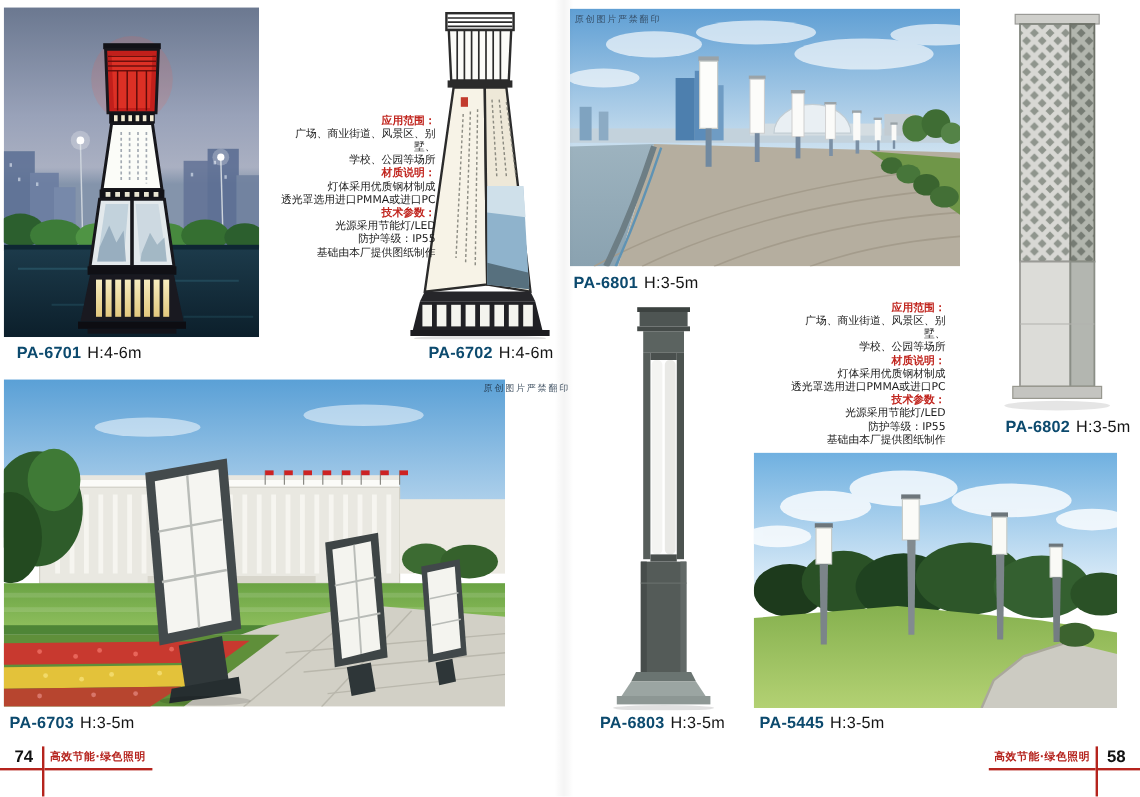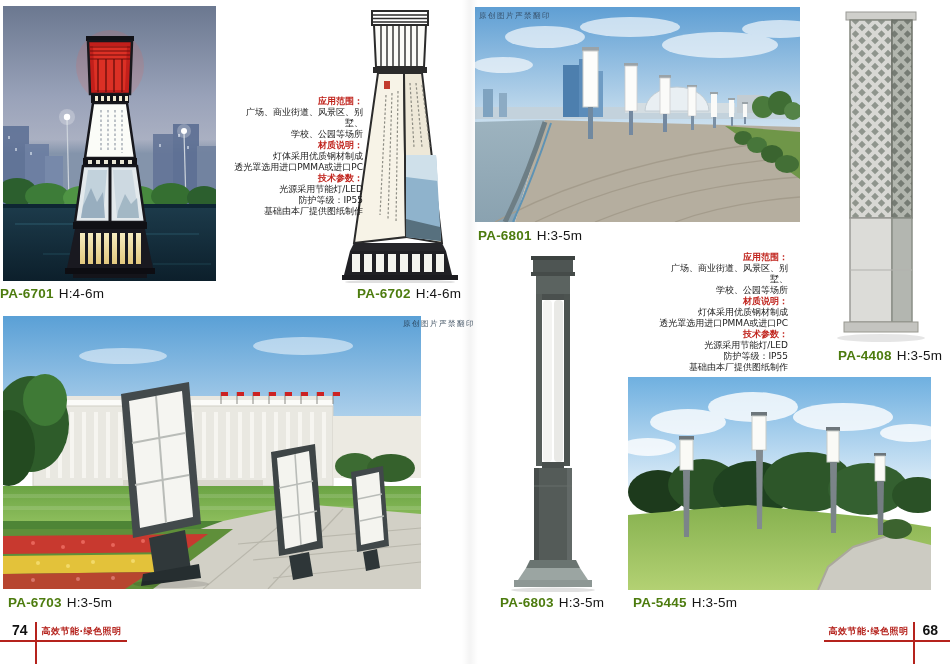--- a/index.html
+++ b/index.html
@@ -4,21 +4,21 @@
 <style>
   :root{ --red:#b5231d; --hred:#c1261f; }
   html,body{margin:0;padding:0;background:#fff;}
   #sheet{position:relative;width:950px;height:664px;background:#fff;overflow:hidden;
          font-family:"Liberation Sans","DejaVu Sans",sans-serif;}
   .gutter{position:absolute;left:462px;top:0;width:16px;height:664px;
           background:linear-gradient(90deg,rgba(0,0,0,0) 0%,rgba(0,0,0,0.045) 50%,rgba(0,0,0,0) 100%);}
   .photo{position:absolute;overflow:hidden;}
   .photo svg{display:block;}
   .plabel{position:absolute;white-space:nowrap;font-size:13.5px;font-weight:bold;letter-spacing:0.2px;}
-  .plabel .code{color:#4d7c0f;}
+  .plabel .code{color:#0c4a6e;}
   .plabel .hh{color:#151515;font-weight:normal;margin-left:5px;}
   .infoblock{position:absolute;width:132px;font-size:9px;line-height:11px;color:#1a1a1a;
              font-family:"DejaVu Sans",sans-serif;text-align:right;}
   .infoblock .hd{color:var(--hred);font-weight:bold;}
   .wmark{position:absolute;font-size:7.5px;color:#2e4258;letter-spacing:1.5px;opacity:0.85;
          font-family:"DejaVu Sans",sans-serif;}
   .footer{position:absolute;top:622px;display:flex;align-items:flex-start;}
   .f-left{left:0;}
   .f-right{right:0;}
   .pgnum{display:inline-block;font-size:14px;font-weight:bold;color:#111;line-height:14px;
@@ -512,47 +512,47 @@
           </g>
         <g>
             <rect x="246" y="76" width="12" height="3" fill="#6d767b"></rect>
             <rect x="247" y="79" width="10" height="25" fill="#fafaf6" stroke="#c8ccc8" stroke-width="0.8"></rect>
             <polygon points="249,104 256,104 255,158 250,158" fill="#747d82"></polygon>
           </g>
       </g>
     </svg>
   </div>
 
-  <div class="plabel" style="left:0;top:286px">
+  <div class="plabel" style="left:14px;top:286px">
     <span class="code">PA-6701</span><span class="hh">H:4-6m</span>
   </div>
   <div class="plabel" style="left:357px;top:286px">
     <span class="code">PA-6702</span><span class="hh">H:4-6m</span>
   </div>
   <div class="plabel" style="left:478px;top:228px">
     <span class="code">PA-6801</span><span class="hh">H:3-5m</span>
   </div>
   <div class="plabel" style="left:838px;top:348px">
-    <span class="code">PA-4408</span><span class="hh">H:3-5m</span>
+    <span class="code">PA-6802</span><span class="hh">H:3-5m</span>
   </div>
   <div class="plabel" style="left:8px;top:595px">
     <span class="code">PA-6703</span><span class="hh">H:3-5m</span>
   </div>
   <div class="plabel" style="left:500px;top:595px">
     <span class="code">PA-6803</span><span class="hh">H:3-5m</span>
   </div>
   <div class="plabel" style="left:633px;top:595px">
     <span class="code">PA-5445</span><span class="hh">H:3-5m</span>
   </div>
 
   <div class="footer f-left">
     <span class="pgnum">74</span>
     <span class="vline"></span>
     <span class="slogan">高效节能·绿色照明</span>
   </div>
   <div class="footer f-right">
     <span class="slogan">高效节能·绿色照明</span>
     <span class="vline"></span>
-    <span class="pgnum">68</span>
+    <span class="pgnum">58</span>
   </div>
 
   <div class="gutter"></div>
 </div>
 
 </body></html>

